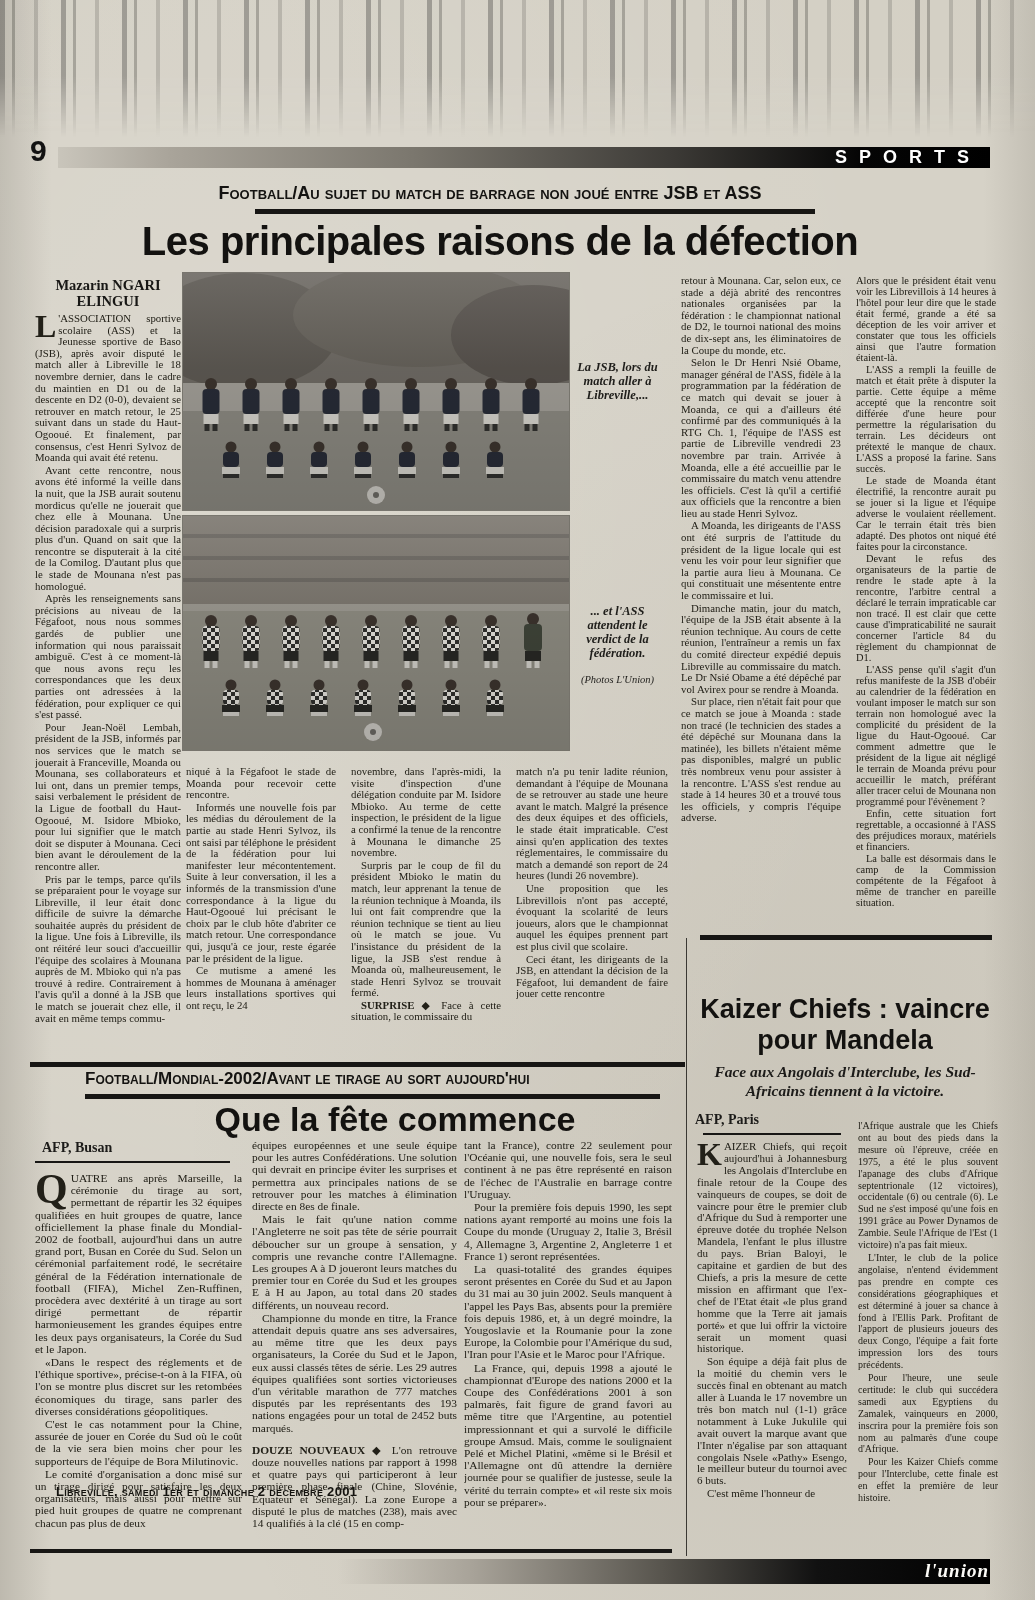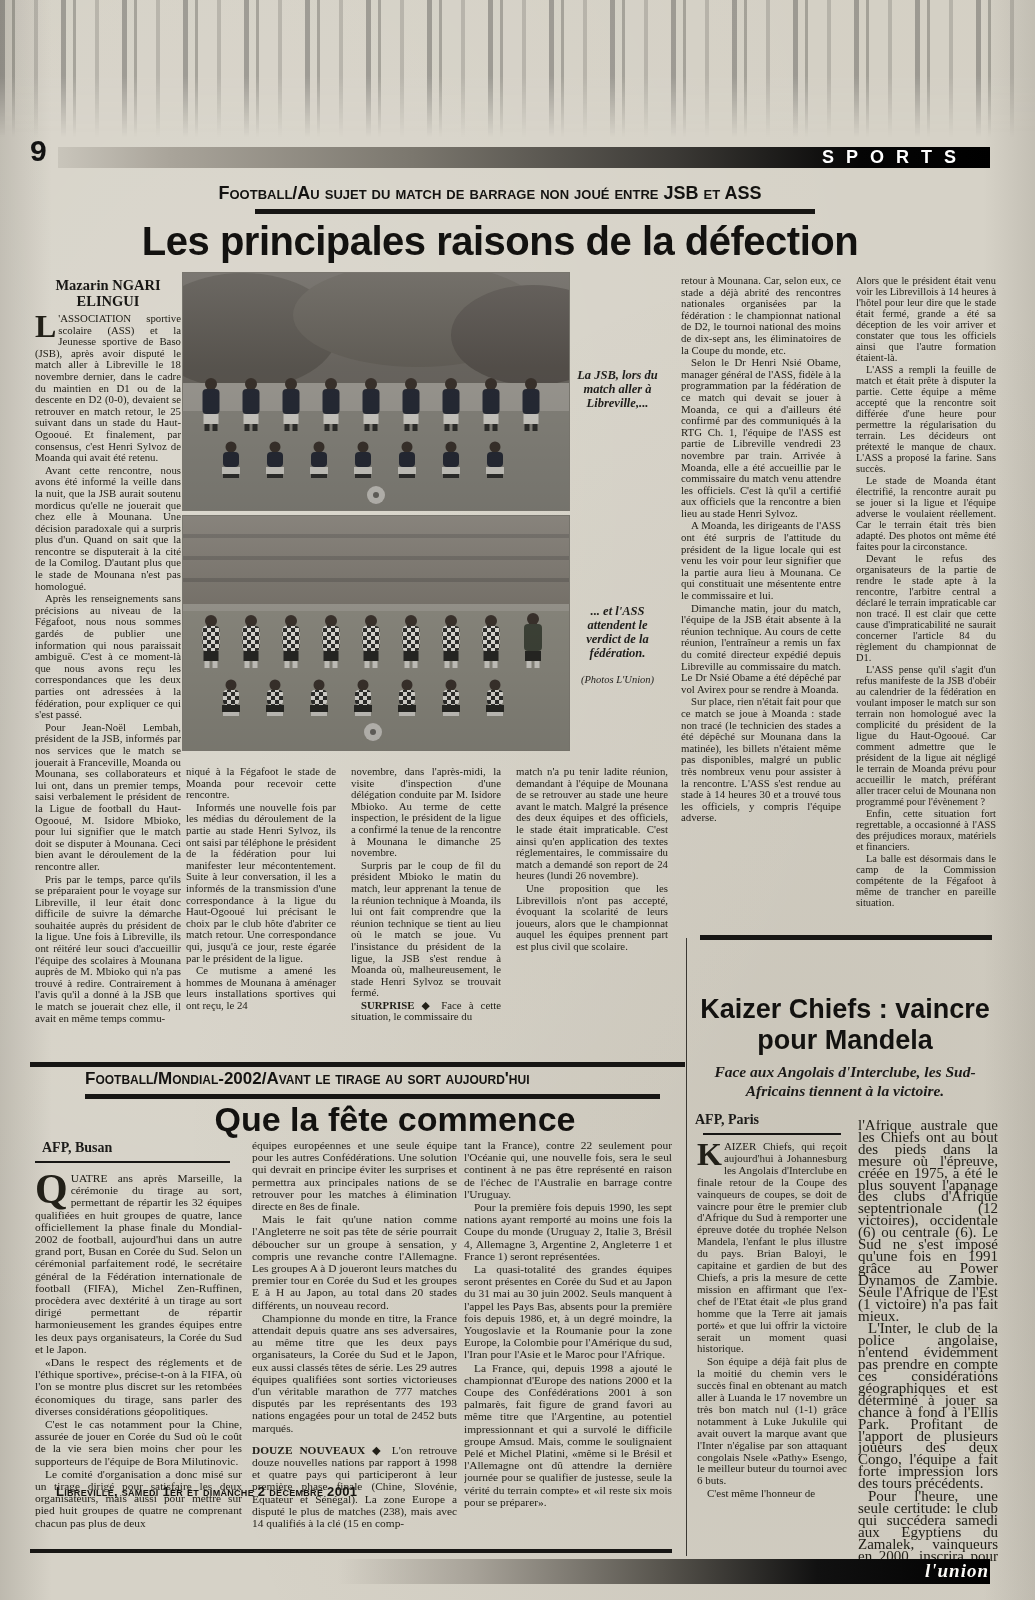--- a/index.html
+++ b/index.html
@@ -13,21 +13,21 @@
   .topnoise{position:absolute;left:0;top:0;width:1035px;height:138px;opacity:.55;
     background:repeating-linear-gradient(90deg, rgba(25,25,25,.55) 0 5px, rgba(140,135,125,.05) 5px 12px,
       rgba(35,35,30,.5) 12px 15px, rgba(160,155,145,.06) 15px 34px, rgba(50,48,44,.35) 34px 38px,
       rgba(170,165,155,.05) 38px 61px);
     -webkit-mask-image:linear-gradient(#000 55%, transparent);mask-image:linear-gradient(#000 55%, transparent);}
   .abs{position:absolute;}
   .rule{position:absolute;background:#171614;}
   .pageno{position:absolute;left:30px;top:134px;font:bold 30px "Liberation Sans",sans-serif;color:#121212;}
   .sportsbar{position:absolute;left:58px;top:147px;width:932px;height:21px;
     background:linear-gradient(90deg,#c9c5bb 0%,#a9a49a 12%,#7b776e 38%,#3c3a36 66%,#050505 86%,#000 100%);}
-  .sportsbar span{float:right;margin-right:22px;color:#fff;letter-spacing:12px;
+  .sportsbar span{float:right;margin-right:9px;color:#fff;letter-spacing:12px;
     font:bold 18px/21px "Liberation Sans",sans-serif;}
   .kick{font-family:"Liberation Sans","DejaVu Sans",sans-serif;font-weight:bold;font-variant:small-caps;color:#141311;}
   .headline{font-family:"Liberation Sans","DejaVu Sans",sans-serif;font-weight:bold;color:#131210;text-align:center;}
   .byline{font-weight:bold;text-align:center;color:#181715;}
   .col{position:absolute;text-align:justify;font-size:10.8px;line-height:11.6px;overflow:hidden;color:#222018;}
   .col p{margin:0 0 1px 0;text-indent:10px;}
   .col p.np{text-indent:0;}
   .col .lead{font-weight:bold;}
   .dc{float:left;font-weight:bold;font-size:32px;line-height:25px;padding:1px 2px 0 0;}
   .dc.big{font-size:42px;line-height:33px;padding-right:3px;}
@@ -168,53 +168,54 @@
       <use href="#cr2" transform="translate(136,200)"></use>
         <use href="#cr2" transform="translate(180,200)"></use>
       <use href="#cr2" transform="translate(224,200)"></use>
         <use href="#cr2" transform="translate(268,200)"></use>
       <use href="#cr2" transform="translate(312,200)"></use>
       <circle cx="190" cy="216" r="9" fill="#cdc9bd"></circle>
       <circle cx="190" cy="216" r="3" fill="#6b675e"></circle>
     </svg>
   </div>
 
-  <div class="cap" style="left:571px;top:368px;width:93px;">La JSB, lors du match aller à Libreville,...</div>
+  <div class="cap" style="left:571px;top:360px;width:93px;">La JSB, lors du match aller à Libreville,...</div>
   <div class="cap" style="left:571px;top:604px;width:93px;">
     <div>... et l'ASS attendent le verdict de la fédération.</div>
     <div class="capcredit">(Photos L'Union)</div>
   </div>
 
   <div class="col" style="left:186px;top:766px;width:150px;height:294px;">
     <p class="np">niqué à la Fégafoot le stade de Moanda pour recevoir cette rencontre.</p>
     <p>Informés une nouvelle fois par les médias du déroulement de la partie au stade Henri Sylvoz, ils ont saisi par téléphone le président de la fédération pour lui manifester leur mécontentement. Suite à leur conversation, il les a informés de la transmission d'une correspondance à la ligue du Haut-Ogooué lui précisant le choix par le club hôte d'abriter ce match retour. Une correspondance qui, jusqu'à ce jour, reste égarée par le président de la ligue.</p>
     <p>Ce mutisme a amené les hommes de Mounana à aménager leurs installations sportives qui ont reçu, le 24</p>
   </div>
   <div class="col" style="left:351px;top:766px;width:150px;height:294px;">
     <p class="np">novembre, dans l'après-midi, la visite d'inspection d'une délégation conduite par M. Isidore Mbioko. Au terme de cette inspection, le président de la ligue a confirmé la tenue de la rencontre à Mounana le dimanche 25 novembre.</p>
     <p>Surpris par le coup de fil du président Mbioko le matin du match, leur apprenant la tenue de la réunion technique à Moanda, ils lui ont fait comprendre que la réunion technique se tient au lieu où le match se joue. Vu l'insistance du président de la ligue, la JSB s'est rendue à Moanda où, malheureusement, le stade Henri Sylvoz se trouvait fermé.</p>
     <p><span class="lead">SURPRISE ◆ </span><span>Face à cette situation, le commissaire du</span></p>
   </div>
   <div class="col" style="left:516px;top:766px;width:152px;height:294px;">
     <p class="np">match n'a pu tenir ladite réunion, demandant à l'équipe de Mounana de se retrouver au stade une heure avant le match. Malgré la présence des deux équipes et des officiels, le stade était impraticable. C'est ainsi qu'en application des textes réglementaires, le commissaire du match a demandé son report de 24 heures (lundi 26 novembre).</p>
     <p>Une proposition que les Librevillois n'ont pas accepté, évoquant la scolarité de leurs joueurs, alors que le championnat auquel les équipes prennent part est plus civil que scolaire.</p>
+    <p>Ceci étant, les dirigeants de la JSB, en attendant la décision de la Fégafoot, lui demandent de faire jouer cette rencontre</p>
   </div>
 
   <div class="col" style="left:681px;top:275px;width:160px;height:786px;">
     <p class="np">retour à Mounana. Car, selon eux, ce stade a déjà abrité des rencontres nationales organisées par la fédération : le championnat national de D2, le tournoi national des moins de dix-sept ans, les éliminatoires de la Coupe du monde, etc.</p>
     <p>Selon le Dr Henri Nsié Obame, manager général de l'ASS, fidèle à la programmation par la fédération de ce match qui devait se jouer à Moanda, ce qui a d'ailleurs été confirmé par des communiqués à la RTG Ch. 1, l'équipe de l'ASS est partie de Libreville vendredi 23 novembre par train. Arrivée à Moanda, elle a été accueillie par le commissaire du match venu attendre les officiels. C'est là qu'il a certifié aux officiels que la rencontre a bien lieu au stade Henri Sylvoz.</p>
     <p>A Moanda, les dirigeants de l'ASS ont été surpris de l'attitude du président de la ligue locale qui est venu les voir pour leur signifier que la partie aura lieu à Mounana. Ce qui constituait une mésentente entre le commissaire et lui.</p>
     <p>Dimanche matin, jour du match, l'équipe de la JSB était absente à la réunion technique. Au cours de cette réunion, l'entraîneur a remis un fax du comité directeur expédié depuis Libreville au commissaire du match. Le Dr Nsié Obame a été dépêché par vol Avirex pour se rendre à Moanda.</p>
     <p>Sur place, rien n'était fait pour que ce match se joue à Moanda : stade non tracé (le technicien des stades a été dépêché sur Mounana dans la matinée), les billets n'étaient même pas disponibles, malgré un public très nombreux venu pour assister à la rencontre. L'ASS s'est rendue au stade à 14 heures 30 et a trouvé tous les officiels, y compris l'équipe adverse.</p>
   </div>
 
   <div class="col" style="left:856px;top:275px;width:140px;height:650px;font-size:10.4px;line-height:11px;">
     <p class="np">Alors que le président était venu voir les Librevillois à 14 heures à l'hôtel pour leur dire que le stade était fermé, grande a été sa déception de les voir arriver et constater que tous les officiels ainsi que l'autre formation étaient-là.</p>
     <p>L'ASS a rempli la feuille de match et était prête à disputer la partie. Cette équipe a même accepté que la rencontre soit différée d'une heure pour permettre la régularisation du terrain. Les décideurs ont prétexté le manque de chaux. L'ASS a proposé la farine. Sans succès.</p>
-    <p>Le stade de Moanda étant électrifié, la rencontre aurait pu se jouer si la ligue et l'équipe adverse le voulaient réellement. Car le terrain était très bien adapté. Des photos ont même été faites pour la circonstance.</p>
+    <p>Le stade de Moanda étant électrifié, la rencontre aurait pu se jouer si la ligue et l'équipe adverse le voulaient réellement. Car le terrain était très bien adapté. Des photos ont niqué été faites pour la circonstance.</p>
     <p>Devant le refus des organisateurs de la partie de rendre le stade apte à la rencontre, l'arbitre central a déclaré le terrain impraticable car non tracé. Il est clair que cette cause d'impraticabilité ne saurait concerner l'article 84 du règlement du championnat de D1.</p>
     <p>L'ASS pense qu'il s'agit d'un refus manifeste de la JSB d'obéir au calendrier de la fédération en voulant imposer le match sur son terrain non homologué avec la complicité du président de la ligue du Haut-Ogooué. Car comment admettre que le président de la ligue ait négligé le terrain de Moanda prévu pour accueillir le match, préférant aller tracer celui de Mounana non programmé pour l'évènement ?</p>
     <p>Enfin, cette situation fort regrettable, a occasionné à l'ASS des préjudices moraux, matériels et financiers.</p>
     <p>La balle est désormais dans le camp de la Commission compétente de la Fégafoot à même de trancher en pareille situation.</p>
   </div>
 
   <div class="rule" style="left:30px;top:1062px;width:655px;height:5px;"></div>
   <div class="abs kick" style="left:85px;top:1069px;width:600px;font-size:17px;">Football/Mondial-2002/Avant le tirage au sort aujourd'hui</div>
   <div class="rule" style="left:85px;top:1094px;width:575px;height:5px;"></div>
   <div class="abs headline" style="left:150px;top:1100px;width:490px;font-size:34px;">Que la fête commence</div>
@@ -247,21 +248,21 @@
   <div class="abs headline" style="left:695px;top:994px;width:300px;font-size:27px;line-height:31px;">Kaizer Chiefs : vaincre pour Mandela</div>
   <div class="abs" style="left:690px;top:1062px;width:310px;text-align:center;font-style:italic;font-weight:bold;font-size:15.5px;line-height:19px;">Face aux Angolais d'Interclube, les Sud-Africains tiennent à la victoire.</div>
   <div class="abs" style="left:695px;top:1112px;width:150px;text-align:left;font-weight:bold;font-size:14px;">AFP, Paris</div>
   <div class="rule" style="left:703px;top:1133px;width:138px;height:2px;"></div>
 
   <div class="col" style="left:697px;top:1141px;width:150px;height:420px;font-size:11px;line-height:11.9px;">
     <p class="np"><span class="dc">K</span><span>AIZER Chiefs, qui reçoit aujourd'hui à Johannesburg les Angolais d'Interclube en finale retour de la Coupe des vainqueurs de coupes, se doit de vaincre pour être le premier club d'Afrique du Sud à remporter une épreuve dotée du trophée Nelson Mandela, l'enfant le plus illustre du pays. Brian Baloyi, le capitaine et gardien de but des Chiefs, a pris la mesure de cette mission en affirmant que l'ex-chef de l'Etat était «le plus grand homme que la Terre ait jamais porté» et que lui offrir la victoire serait un moment quasi historique.</span></p>
     <p>Son équipe a déjà fait plus de la moitié du chemin vers le succès final en obtenant au match aller à Luanda le 17 novembre un très bon match nul (1-1) grâce notamment à Luke Jukulile qui avait ouvert la marque avant que l'Inter n'égalise par son attaquant congolais Nsele «Pathy» Esengo, le meilleur buteur du tournoi avec 6 buts.</p>
     <p>C'est même l'honneur de</p>
   </div>
-  <div class="col" style="left:858px;top:1120px;width:140px;height:441px;font-size:15px;line-height:11.9px;">
+  <div class="col" style="left:858px;top:1120px;width:140px;height:441px;font-size:10px;line-height:11.9px;">
     <p class="np">l'Afrique australe que les Chiefs ont au bout des pieds dans la mesure où l'épreuve, créée en 1975, a été le plus souvent l'apanage des clubs d'Afrique septentrionale (12 victoires), occidentale (6) ou centrale (6). Le Sud ne s'est imposé qu'une fois en 1991 grâce au Power Dynamos de Zambie. Seule l'Afrique de l'Est (1 victoire) n'a pas fait mieux.</p>
     <p>L'Inter, le club de la police angolaise, n'entend évidemment pas prendre en compte ces considérations géographiques et est déterminé à jouer sa chance à fond à l'Ellis Park. Profitant de l'apport de plusieurs joueurs des deux Congo, l'équipe a fait forte impression lors des tours précédents.</p>
     <p>Pour l'heure, une seule certitude: le club qui succédera samedi aux Egyptiens du Zamalek, vainqueurs en 2000, inscrira pour la première fois son nom au palmarès d'une coupe d'Afrique.</p>
     <p>Pour les Kaizer Chiefs comme pour l'Interclube, cette finale est en effet la première de leur histoire.</p>
   </div>
 
   <div class="footerbar"></div>
   <div class="footerdate">Libreville, samedi 1er et dimanche 2 décembre 2001</div>
   <div class="brand">l'union</div>
 </div>

